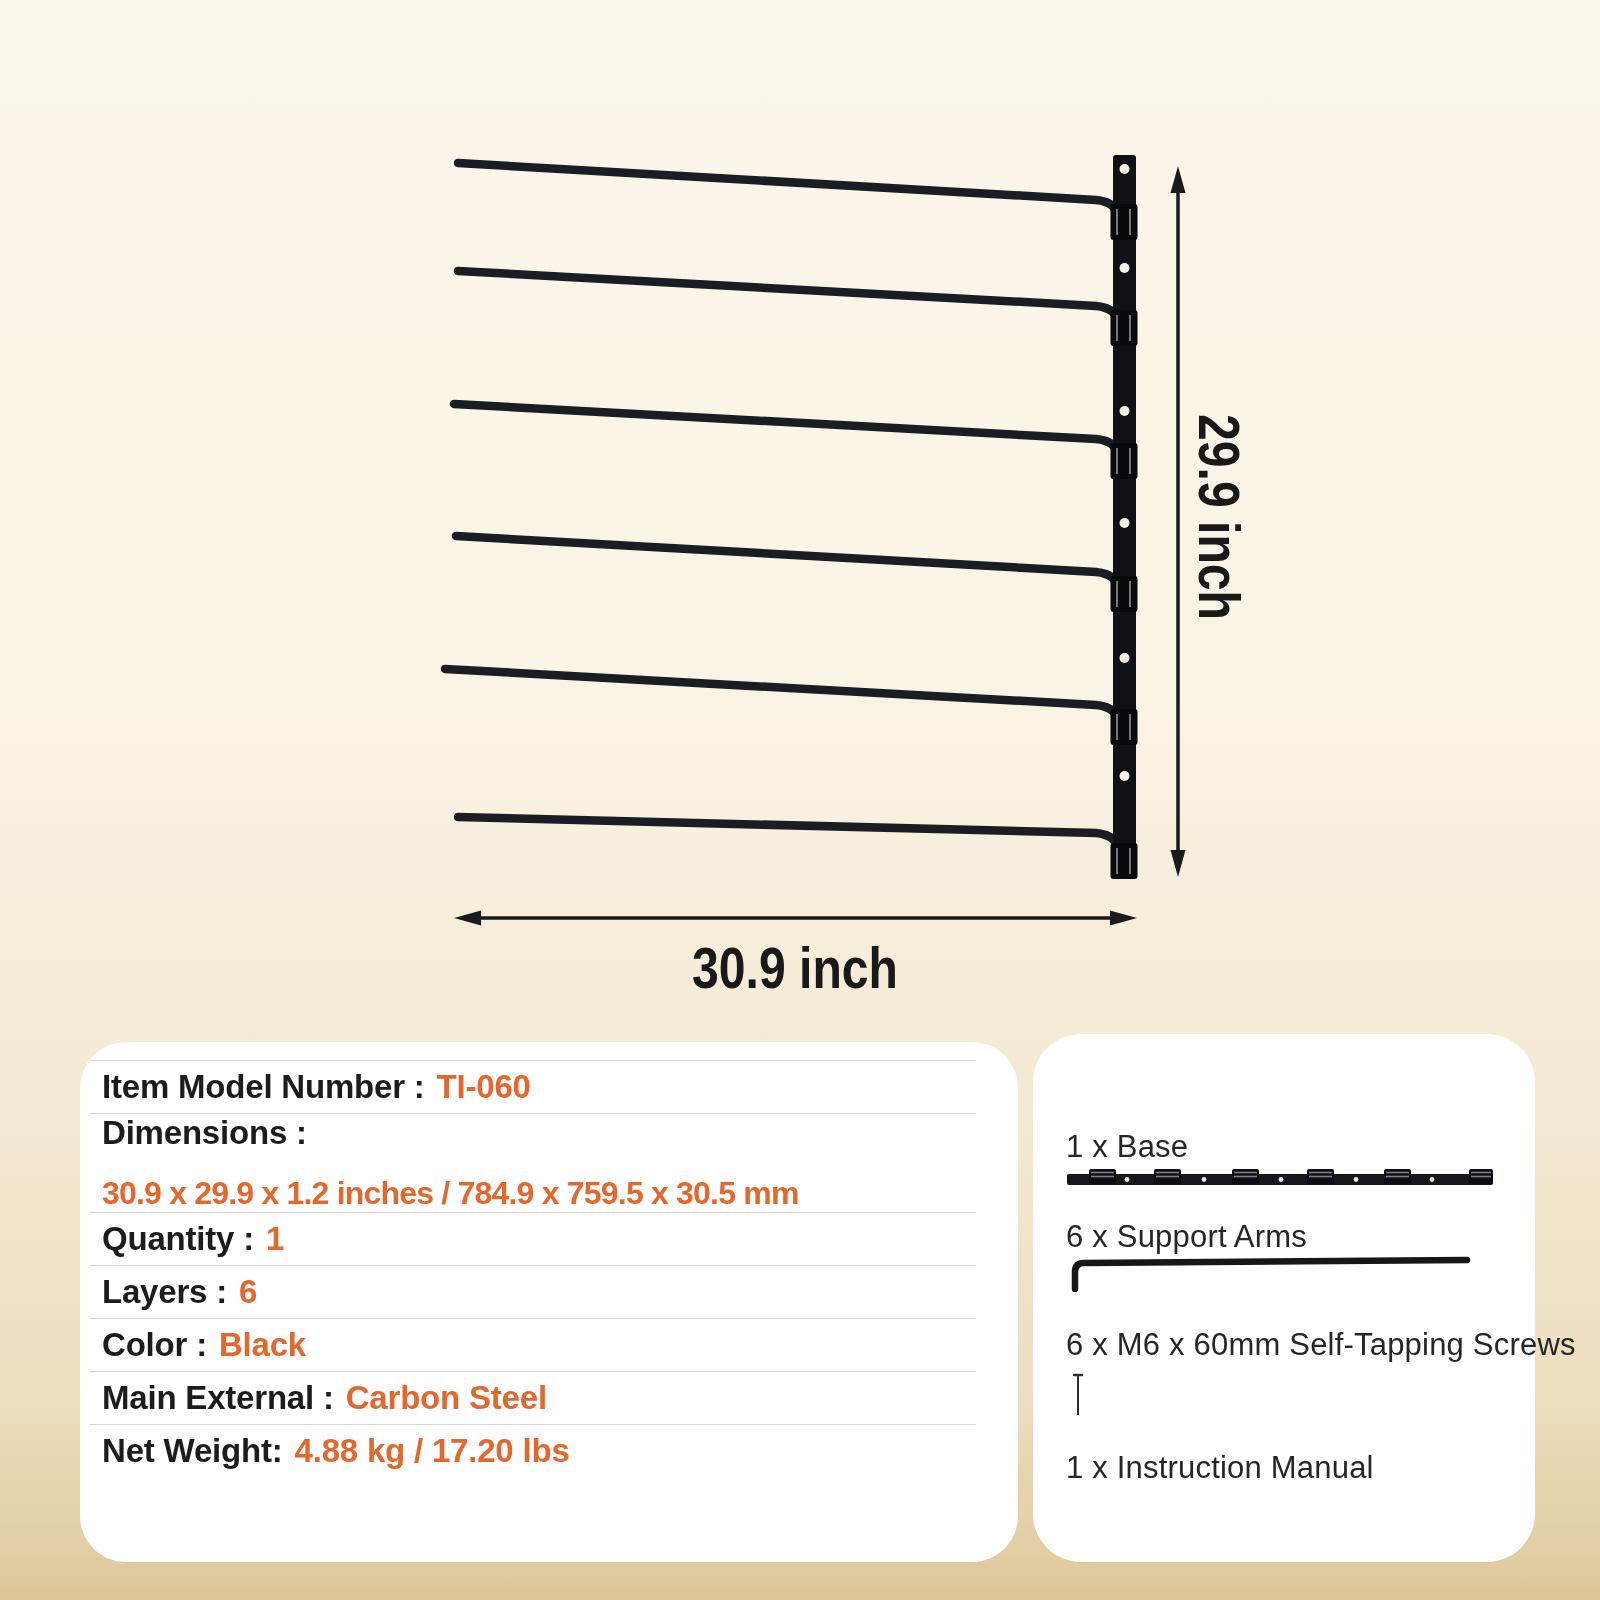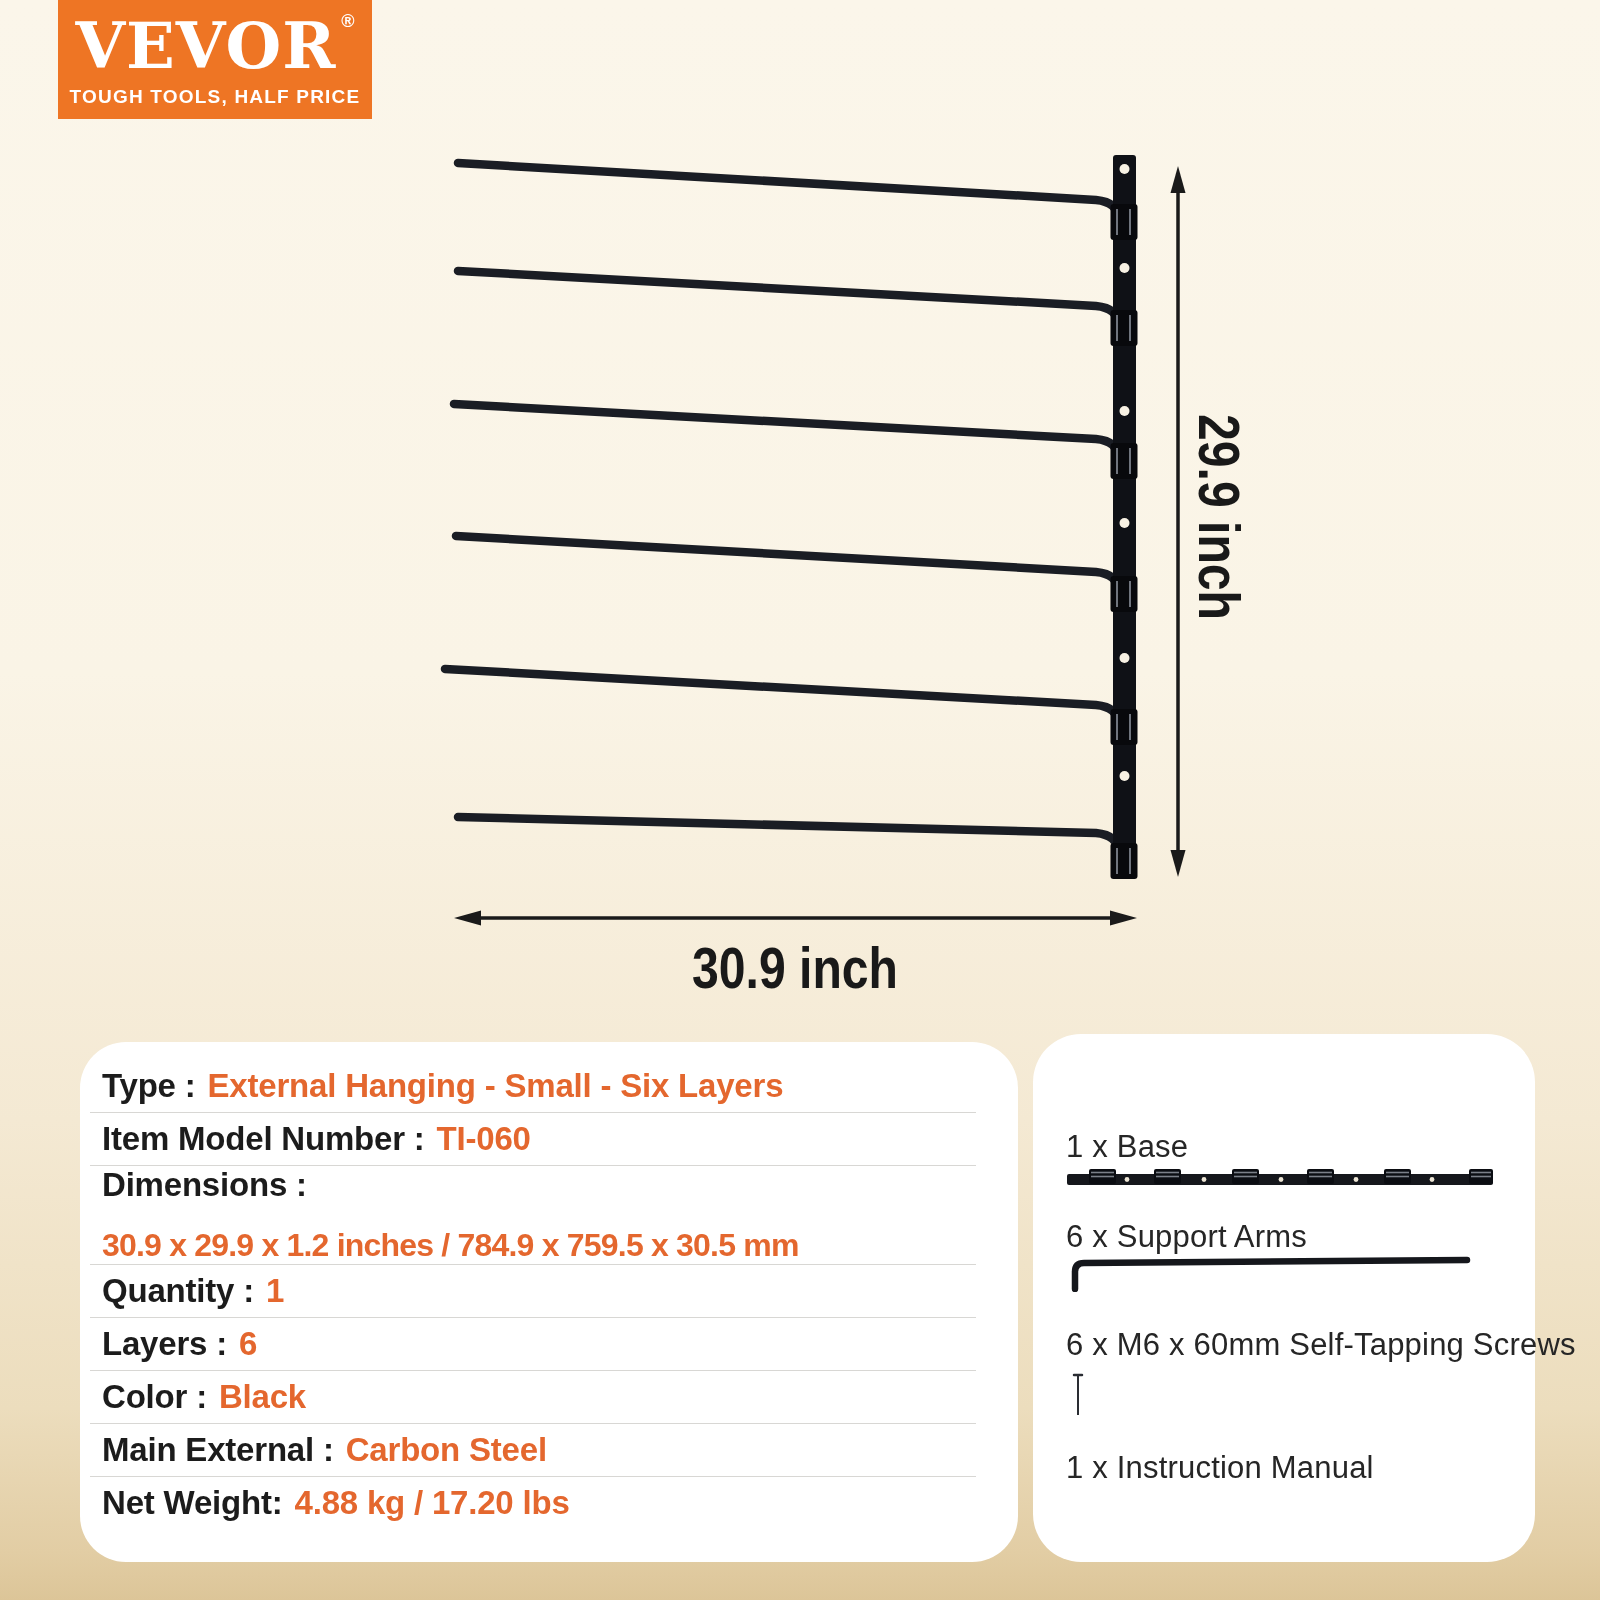--- a/index.html
+++ b/index.html
@@ -58,27 +58,20 @@
     position:absolute;left:33px;font-size:31px;color:#262626;
     letter-spacing:0.2px;line-height:30px;white-space:nowrap;
   }
   .pkg-illu{position:absolute;}
 </style>
 </head>
 <body>
 
 <div class="page">
 
-  <header class="logo" style="background:#ee7524;">
-    <div class="logo-word-row">
-      <span class="logo-word">VEVOR</span>
-      <span class="logo-reg">®</span>
-    </div>
-    <div class="logo-tagline">TOUGH TOOLS, HALF PRICE</div>
-  </header>
 
   <svg class="rack-svg" viewBox="0 0 1600 1600" aria-hidden="true">
 
     <g fill="none" stroke="#1a1d24" stroke-width="8.5" stroke-linecap="round" stroke-linejoin="round">
       <path d="M 458 163 L 1096 200 Q 1118 202 1119 220 L 1119 237"></path>
       <path d="M 458 271 L 1096 306 Q 1118 308 1119 326 L 1119 343"></path>
       <path d="M 454 404 L 1096 439 Q 1118 441 1119 459 L 1119 476"></path>
       <path d="M 456 536 L 1096 572 Q 1118 574 1119 592 L 1119 609"></path>
       <path d="M 445 669 L 1096 705 Q 1118 707 1119 725 L 1119 742"></path>
       <path d="M 458 817 L 1096 833 Q 1118 835 1119 853 L 1119 872"></path>
@@ -138,24 +131,20 @@
       <line x1="476" y1="918" x2="1115" y2="918" stroke-width="3.5"></line>
       <path d="M 454 918 L 481 910.5 L 481 925.5 Z" stroke="none"></path>
       <path d="M 1137 918 L 1110 910.5 L 1110 925.5 Z" stroke="none"></path>
     </g>
   </svg>
 
   <div class="dim-label dim-height">29.9 inch</div>
   <div class="dim-label dim-width">30.9 inch</div>
 
   <section class="spec-card">
-    <div class="spec-row">
-      <span class="spec-label">Type :</span>
-      <span class="spec-value">External Hanging - Small - Six Layers</span>
-    </div>
     <div class="divider"></div>
     <div class="spec-row">
       <span class="spec-label">Item Model Number :</span>
       <span class="spec-value">TI-060</span>
     </div>
     <div class="divider"></div>
     <div class="spec-row two-line">
       <span class="spec-label">Dimensions :</span>
       <span class="spec-value">30.9 x 29.9 x 1.2 inches / 784.9 x 759.5 x 30.5 mm</span>
     </div>

